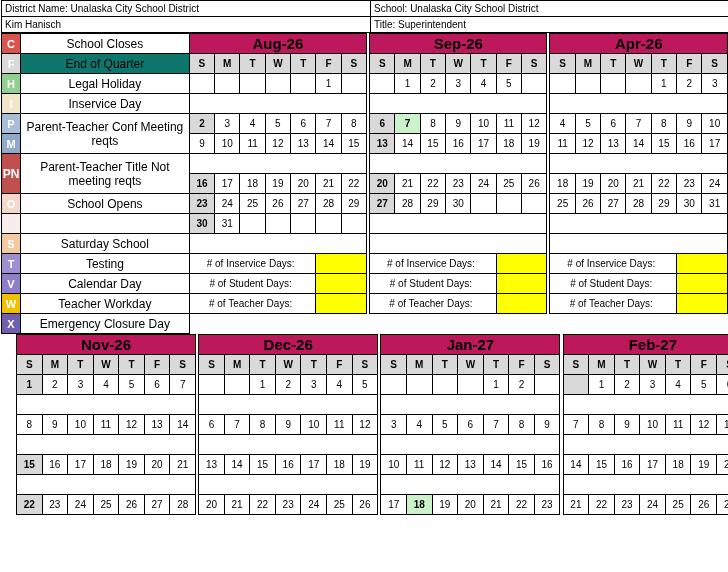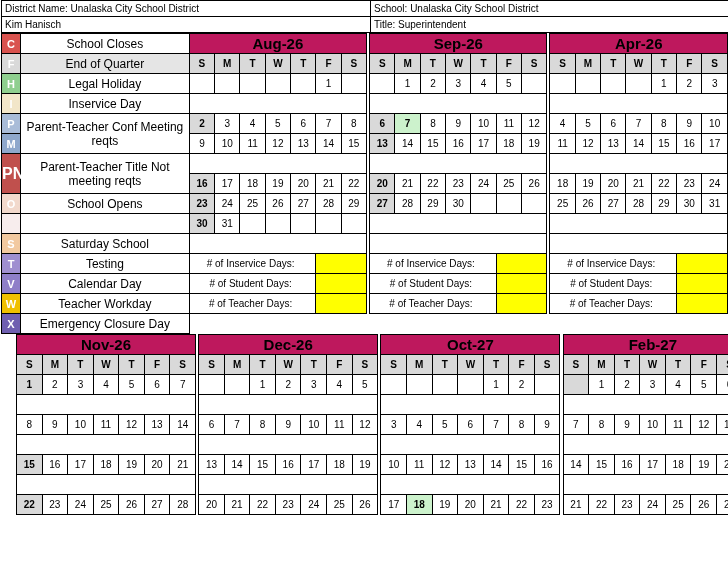--- a/index.html
+++ b/index.html
@@ -32,21 +32,21 @@
   .countlabel{text-align:right;padding-right:4px;font-size:10px;}
   .monthhdr{font-weight:bold;font-size:15px;background:#be185d;}
 
   
   .k-C{background:#d9534f;}
   .k-F{background:#f2c9c9;color:#ffffff;}
   .k-H{background:#8fcf8f;}
   .k-I{background:#f2e6c9;color:#ffffff;}
   .k-P{background:#a9bcd8;}
   .k-M{background:#8fa8cc;}
-  .k-PN{background:#c0504d;font-size:16px;}
+  .k-PN{background:#c0504d;font-size:12px;}
   .k-O{background:#f2d9cc;color:#ffffff;}
   .k-blank{background:#f7eded;}
   .k-S{background:#f2c9a0;color:#ffffff;}
   .k-T{background:#9f8fd0;}
   .k-V{background:#8f7fc8;}
   .k-W{background:#f0c000;}
   .k-X{background:#6f5fb0;}
 
   
   .cal2{width:727px;margin-left:16px;margin-top:0px;}
@@ -88,21 +88,21 @@
       <td class="legendlabel">School Closes</td>
       <td class="monthhdr" colspan="7">Aug-26</td>
       <td class="nb"></td>
       <td class="monthhdr" colspan="7">Sep-26</td>
       <td class="nb"></td>
       <td class="monthhdr" colspan="7">Apr-26</td>
     </tr>
 
     <tr class="dowrow">
       <td class="k-F legendkey">F</td>
-      <td class="legendlabel" style="background:#e5e5e5;font-weight:normal">End of Quarter</td>
+      <td class="legendlabel" style="background:#0f766e;font-weight:normal">End of Quarter</td>
       <td>S</td>
       <td>M</td>
       <td>T</td>
       <td>W</td>
       <td>T</td>
       <td>F</td>
       <td>S</td>
       <td class="nb" style="background:#fff"></td>
       <td>S</td>
       <td>M</td>
@@ -365,21 +365,21 @@
       <col style="width:3px">
       <col span="7" style="width:24px">
     </colgroup>
 
     <tbody>
         <tr>
       <td class="monthhdr" colspan="7">Nov-26</td>
       <td class="nb"></td>
       <td class="monthhdr" colspan="7">Dec-26</td>
       <td class="nb"></td>
-      <td class="monthhdr" colspan="7">Oct-27</td>
+      <td class="monthhdr" colspan="7">Jan-27</td>
       <td class="nb"></td>
       <td class="monthhdr" colspan="7">Feb-27</td>
     </tr>
 
     <tr class="dowrow">
       <td>S</td>
       <td>M</td>
       <td>T</td>
       <td>W</td>
       <td>T</td>

